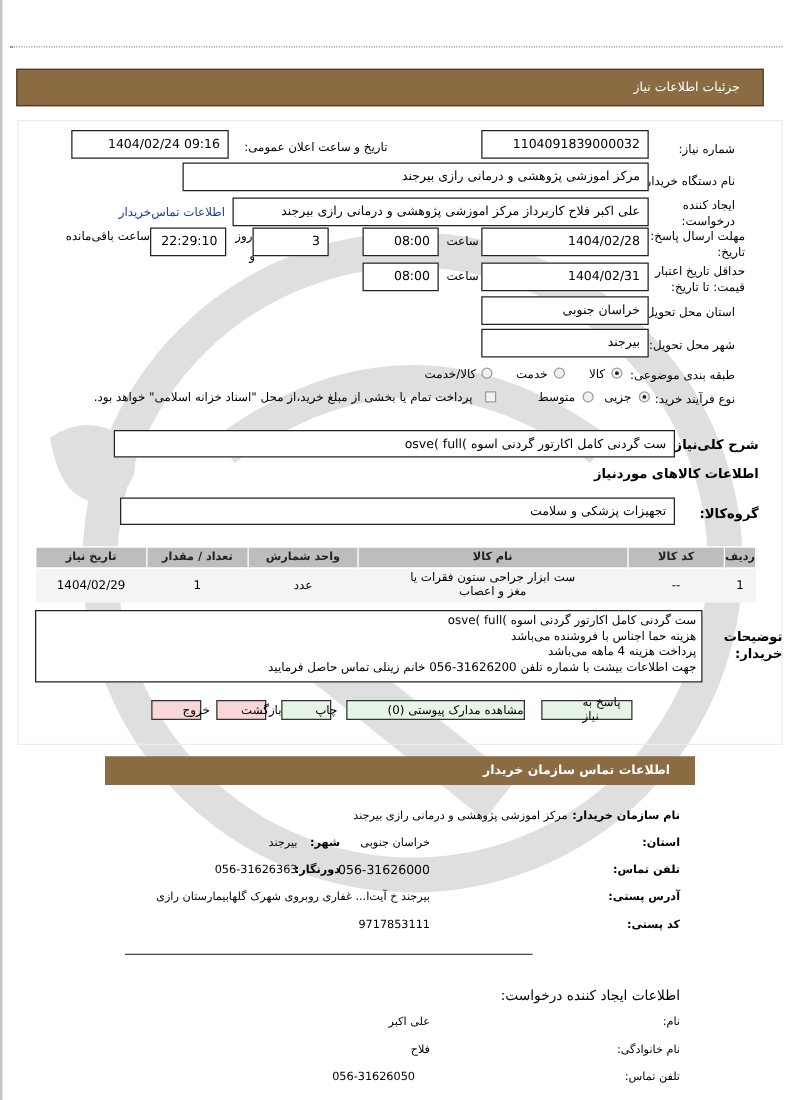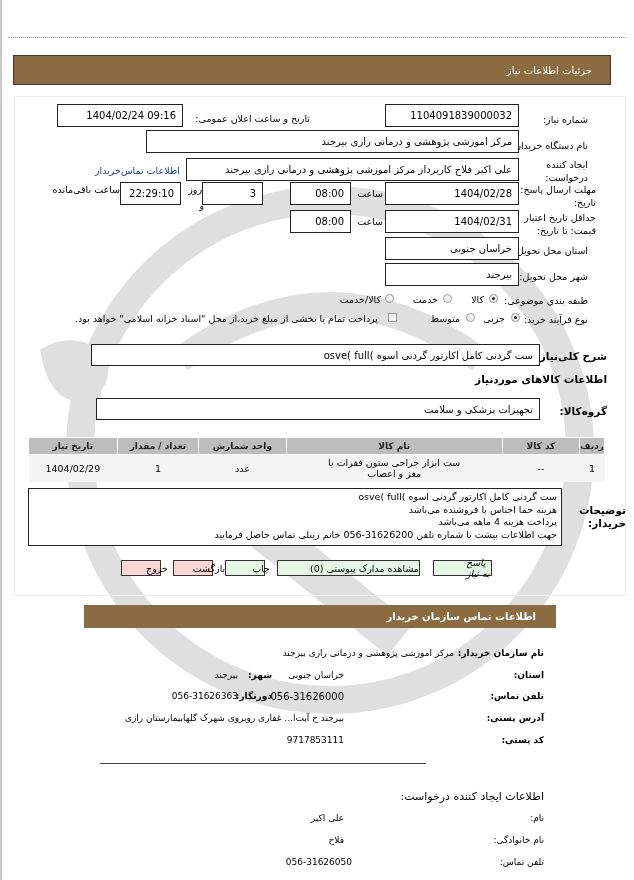--- a/index.html
+++ b/index.html
@@ -140,21 +140,21 @@
   <div>توضیحات</div>
   <div>خریدار:</div>
 </div>
 <div style="position:absolute; left:28px; top:488px; width:534px; height:58px; border:1px solid #222; background:#fff; direction:rtl; text-align:right; padding:2px 4px; font-size:9.5px; line-height:12.5px;">
   <div>ست گردنی کامل اکارتور گردنی اسوه )osve( full</div>
   <div>هزینه حما اجناس با فروشنده می‌باشد</div>
   <div>پرداخت  هزینه 4 ماهه می‌باشد</div>
   <div>جهت اطلاعات بیشت با شماره تلفن 31626200-056 خانم  زینلی تماس حاصل فرمایید</div>
 </div>
 
-<div class="btn green" style="left:433px; top:560px; width:59px;font-style:italic;">پاسخ به نیاز</div>
+<div class="btn green" style="left:433px; top:560px; width:73px;">پاسخ به نیاز</div>
 <div class="btn green" style="left:277px; top:560px; width:143px;">مشاهده مدارک پیوستی (0)</div>
 <div class="btn green" style="left:225px; top:560px; width:40px;">چاپ</div>
 <div class="btn pink" style="left:173px; top:560px; width:40px;">بازگشت</div>
 <div class="btn pink" style="left:121px; top:560px; width:40px;">خروج</div>
 
 <div class="header-bar" style="left:84px; top:605px; width:472px; height:23px; border:none;text-decoration:underline;">
   <span class="bold" style="top:6px; right:20px;">اطلاعات تماس سازمان خریدار</span>
 </div>
 
 <div class="lbl bold" style="right:90px; top:648px; font-size:9px;">نام سازمان خریدار:</div>
@@ -180,13 +180,13 @@
 
 <div class="lbl" style="right:90px; top:790px; font-size:11px;">اطلاعات ایجاد کننده درخواست:</div>
 
 <div class="lbl" style="right:90px; top:813px; font-size:9px;">نام:</div>
 <div class="lbl" style="right:290px; top:813px; font-size:9px;">علی اکبر</div>
 
 <div class="lbl" style="right:90px; top:835px; font-size:9px;">نام خانوادگی:</div>
 <div class="lbl" style="right:290px; top:835px; font-size:9px;">فلاح</div>
 
 <div class="lbl" style="right:90px; top:857px; font-size:9px;">تلفن تماس:</div>
-<div class="lbl" style="right:282px; top:857px; font-size:9px;">056-31626050</div>
+<div class="lbl" style="right:302px; top:857px; font-size:9px;">056-31626050</div>
 
 </body></html>

